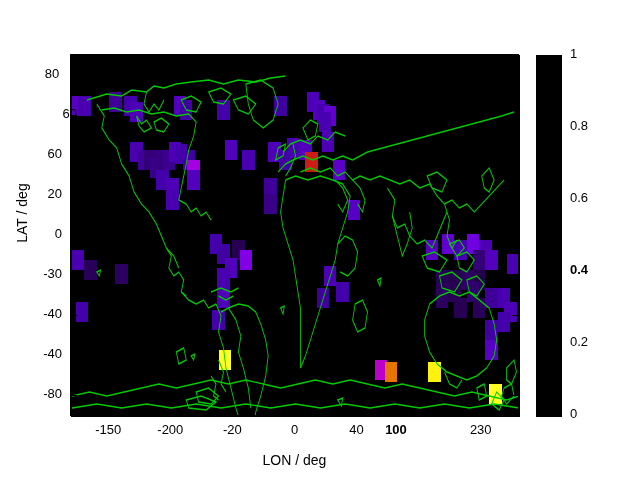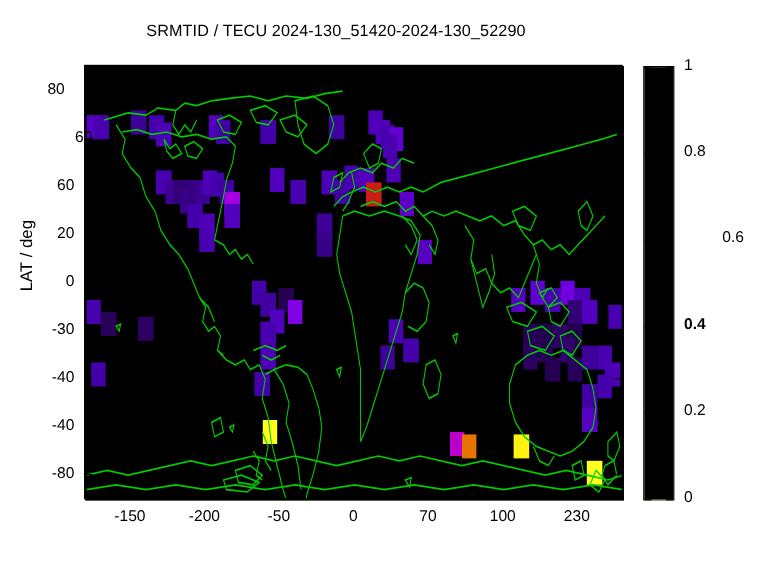--- a/index.html
+++ b/index.html
@@ -150,21 +150,20 @@
     color: #000;
     text-align: left;
     width: 50px;
   }
 </style>
 </head>
 <body>
 
 <div id="figure">
 
-  <div id="plot-title">SRMTID / TECU 2024-130_51420-2024-130_52290</div>
 
   <div id="map-panel">
     <div id="map-inner">
         <div class="grid-cell" style="left: 0px; top: 40px; width: 12.4167px; height: 20px; background: rgb(87, 0, 196);"></div>
         <div class="grid-cell" style="left: 6.20833px; top: 40px; width: 12.4167px; height: 20px; background: rgb(73, 0, 176);"></div>
         <div class="grid-cell" style="left: 37.25px; top: 36px; width: 12.4167px; height: 20px; background: rgb(63, 0, 153);"></div>
         <div class="grid-cell" style="left: 52.15px; top: 40px; width: 12.4167px; height: 20px; background: rgb(68, 0, 170);"></div>
         <div class="grid-cell" style="left: 58.3583px; top: 46px; width: 12.4167px; height: 20px; background: rgb(78, 0, 183);"></div>
         <div class="grid-cell" style="left: 101.817px; top: 40px; width: 12.4167px; height: 20px; background: rgb(82, 0, 189);"></div>
         <div class="grid-cell" style="left: 108.025px; top: 44px; width: 12.4167px; height: 20px; background: rgb(65, 0, 162);"></div>
@@ -363,57 +362,58 @@
       <div class="tick-y" style="left: 71px; top: 315px;"></div>
       <div class="tick-y" style="left: 512px; top: 315px;"></div>
       <div class="tick-y" style="left: 71px; top: 355px;"></div>
       <div class="tick-y" style="left: 512px; top: 355px;"></div>
       <div class="tick-y" style="left: 71px; top: 395px;"></div>
       <div class="tick-y" style="left: 512px; top: 395px;"></div>
     </div>
   <div id="xtick-layer">
       <div class="xtick-label" style="left: 78.25px;">-150</div>
       <div class="xtick-label" style="left: 140.333px;">-200</div>
-      <div class="xtick-label" style="left: 202.417px;">-50</div>
+      <div class="xtick-label" style="left: 202.417px;">-20</div>
       <div class="xtick-label" style="left: 264.5px;">0</div>
-      <div class="xtick-label" style="left: 326.583px;">70</div>
-      <div class="xtick-label" style="left: 389px;">100</div>
+      <div class="xtick-label" style="left: 326.583px;">40</div>
+      <div class="xtick-label" style="left: 366px; font-weight: bold;">100</div>
       <div class="xtick-label" style="left: 450.75px;">230</div>
     </div>
   <div id="ytick-layer">
-      <div class="ytick-label" style="top: 66px; left: 14px; width: 40px;">80</div>
+      <div class="ytick-label" style="top: 66px; left: 32px; width: 40px; text-align: center;">80</div>
       <div class="ytick-label" style="top: 106px; left: 37px; width: 40px;">60</div>
       <div class="ytick-label" style="top: 146px; left: 22px; width: 40px;">60</div>
       <div class="ytick-label" style="top: 186px; left: 22px; width: 40px;">20</div>
       <div class="ytick-label" style="top: 226px; left: 22px; width: 40px;">0</div>
       <div class="ytick-label" style="top: 266px; left: 22px; width: 40px;">-30</div>
       <div class="ytick-label" style="top: 306px; left: 22px; width: 40px;">-40</div>
       <div class="ytick-label" style="top: 346px; left: 22px; width: 40px;">-40</div>
       <div class="ytick-label" style="top: 386px; left: 22px; width: 40px;">-80</div>
     </div>
 
+  <div id="xlabel">LON / deg</div>
   <div id="ylabel">LAT / deg</div>
 
   <div id="colorbar-box">
     <div id="colorbar-gradient" style="background: linear-gradient(rgb(0, 0, 0) 100%, rgb(26, 0, 51) 92%, rgb(46, 0, 102) 84%, rgb(68, 0, 170) 76%, rgb(106, 0, 221) 68%, rgb(153, 0, 238) 60%, rgb(187, 0, 204) 54%, rgb(204, 0, 153) 48%, rgb(204, 17, 68) 42%, rgb(204, 34, 0) 36%, rgb(221, 85, 0) 28%, rgb(238, 136, 0) 18%, rgb(255, 187, 0) 10%, rgb(255, 228, 0) 4%, rgb(255, 255, 34) 0%);"></div>
   <div class="cb-tick left" style="top: 0px;"></div>
       <div class="cb-tick right" style="top: 0px;"></div>
       <div class="cb-tick left" style="top: 72px;"></div>
       <div class="cb-tick right" style="top: 72px;"></div>
       <div class="cb-tick left" style="top: 144px;"></div>
       <div class="cb-tick right" style="top: 144px;"></div>
       <div class="cb-tick left" style="top: 216px;"></div>
       <div class="cb-tick right" style="top: 216px;"></div>
       <div class="cb-tick left" style="top: 288px;"></div>
       <div class="cb-tick right" style="top: 288px;"></div>
       <div class="cb-tick left" style="top: 360px;"></div>
       <div class="cb-tick right" style="top: 360px;"></div>
     </div>
   <div id="cbtick-layer">
       <div class="cbtick-label" style="top: 46px;">1</div>
       <div class="cbtick-label" style="top: 118px;">0.8</div>
-      <div class="cbtick-label" style="top: 190px; text-align: right;">0.6</div>
+      <div class="cbtick-label" style="top: 190px;">0.6</div>
       <div class="cbtick-label" style="top: 262px; font-weight: bold;">0.4</div>
       <div class="cbtick-label" style="top: 334px;">0.2</div>
       <div class="cbtick-label" style="top: 406px;">0</div>
     </div>
 
 </div>
 
 </body></html>

